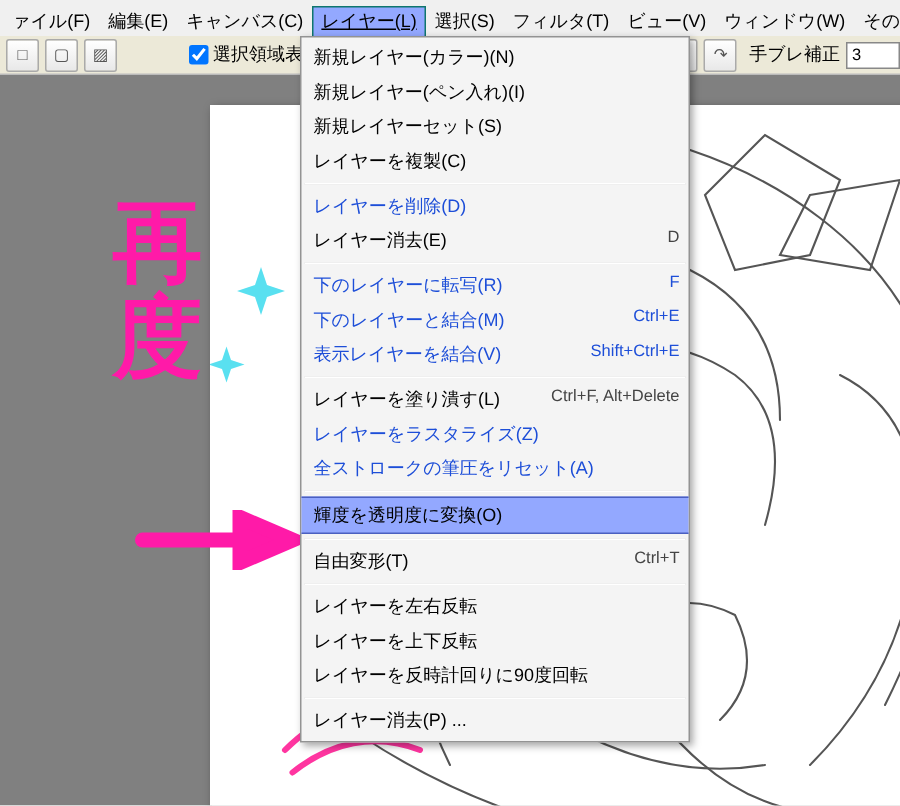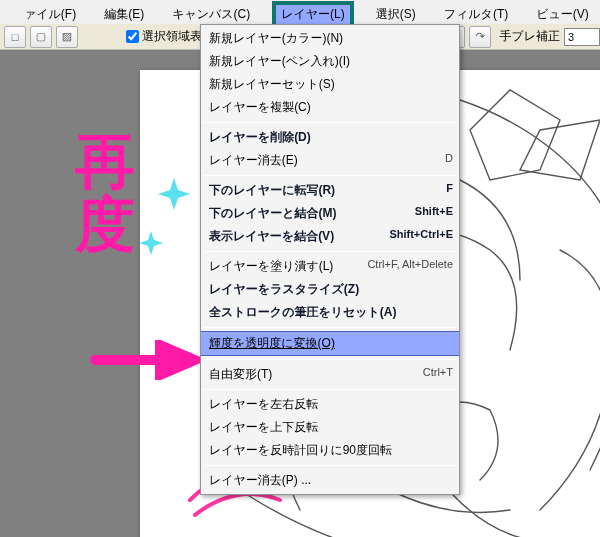--- a/index.html
+++ b/index.html
@@ -1,21 +1,21 @@
 <!DOCTYPE html>
 <html><head>
 <meta charset="utf-8">
 <style>
   * { box-sizing: border-box; margin: 0; padding: 0; font-family: "MS PGothic", "Meiryo", sans-serif; }
   body { width: 600px; height: 537px; overflow: hidden; background: #f0f0f0; position: relative; }
 
   
   .menubar { position: absolute; top: 4px; left: 0; right: 0; height: 20px; display: flex; font-size: 12px; color: #000; align-items: center; padding-left: 2px; }
-  .menubar .item { padding: 2px 6px; white-space: nowrap; cursor: default; margin-left: 16px; }
-  .menubar .item.highlight { background: #93a8ff; border: 4px solid #0f766e; padding: 1px 5px; }
+  .menubar .item { padding: 2px 6px; white-space: nowrap; cursor: default; }
+  .menubar .item.highlight { background: #93a8ff; border: 1px solid #0f766e; padding: 1px 5px; text-decoration: underline; }
 
   
   .toolbar { position: absolute; top: 24px; left: 0; right: 0; height: 26px; background: #ece9d8; border-bottom: 1px solid #bbb; display: flex; align-items: center; font-size: 12px; gap: 4px; padding-left: 4px; }
   .tool-btn { width: 22px; height: 22px; border: 1px solid #aaa; background: linear-gradient(#fff,#e8e8e8); border-radius: 2px; display: flex; align-items: center; justify-content: center; font-size: 11px; color:#555;}
   .chk { display: flex; align-items: center; gap: 3px; margin-left: 44px; }
   .chk input { width: 13px; height: 13px; }
   .spin { width: 36px; height: 18px; border: 1px solid #888; background: #fff; font-size: 11px; display:flex; align-items:center; padding-left:3px;}
 
   
   .canvas-wrap { position: absolute; top: 50px; left: 0; right: 0; bottom: 0; background: #808080; }
@@ -25,22 +25,22 @@
   
   .anno { position: absolute; color: #ff1aa8; font-weight: bold; font-family: "Yu Gothic", sans-serif; pointer-events:none; }
   .anno-text { font-size: 60px; top: 80px; left: 75px; line-height: 1.05; letter-spacing: 2px; }
   .anno-arrow { top: 290px; left: 90px; }
 
   
   .dropdown { position: absolute; top: 24px; left: 200px; width: 260px; background: #f4f4f4; border: 1px solid #939393; box-shadow: 2px 2px 5px rgba(0,0,0,0.35); padding: 2px 0; font-size: 12px; }
   .ditem { display: flex; padding: 3px 6px 3px 8px; white-space: nowrap; }
   .ditem .label { flex: 1; }
   .ditem .sc { color: #444; font-size: 11px; }
-  .ditem.disabled .label, .ditem.disabled .sc { color: #0f172a; font-weight: bold; }
-  .ditem.highlight { background: #93a8ff; border-top: 1px solid #4a5fc0; border-bottom: 1px solid #4a5fc0; text-decoration: underline; }
+  .ditem.disabled .label, .ditem.disabled .sc { color: #1d4ed8; }
+  .ditem.highlight { background: #93a8ff; border-top: 1px solid #4a5fc0; border-bottom: 1px solid #4a5fc0; }
   .dsep { height: 1px; margin: 3px 2px; background: #c8c8c8; border-bottom: 1px solid #fff; }
 </style>
 </head>
 <body>
 
 <div class="menubar" id="menubar">
     <div class="item">ァイル(F)</div>
     <div class="item">編集(E)</div>
     <div class="item">キャンバス(C)</div>
     <div class="item highlight">レイヤー(L)</div>
@@ -130,21 +130,21 @@
       <span class="label">レイヤー消去(E)</span>
       <span class="sc">D</span>
     </div>
     <div class="dsep"></div>
     <div class="ditem disabled">
       <span class="label">下のレイヤーに転写(R)</span>
       <span class="sc">F</span>
     </div>
     <div class="ditem disabled">
       <span class="label">下のレイヤーと結合(M)</span>
-      <span class="sc">Shift+E</span>
+      <span class="sc">Ctrl+E</span>
     </div>
     <div class="ditem disabled">
       <span class="label">表示レイヤーを結合(V)</span>
       <span class="sc">Shift+Ctrl+E</span>
     </div>
     <div class="dsep"></div>
     <div class="ditem">
       <span class="label">レイヤーを塗り潰す(L)</span>
       <span class="sc">Ctrl+F, Alt+Delete</span>
     </div>

